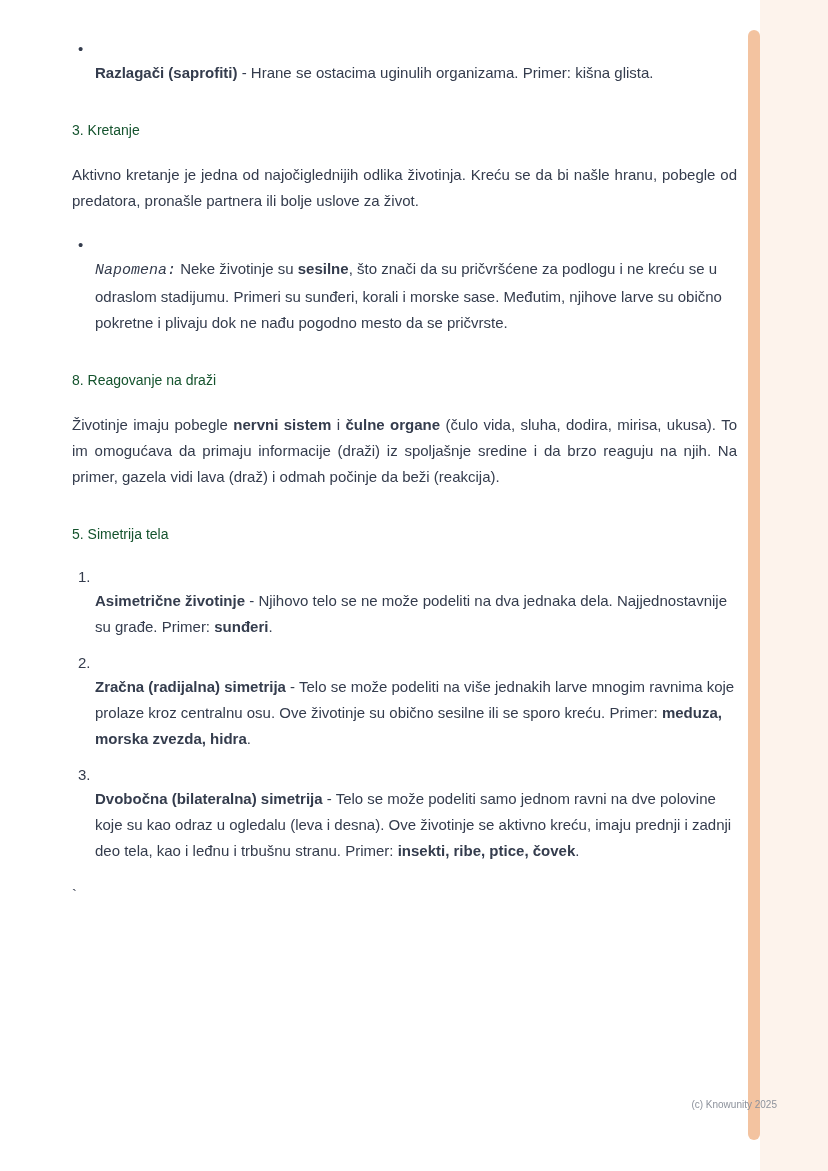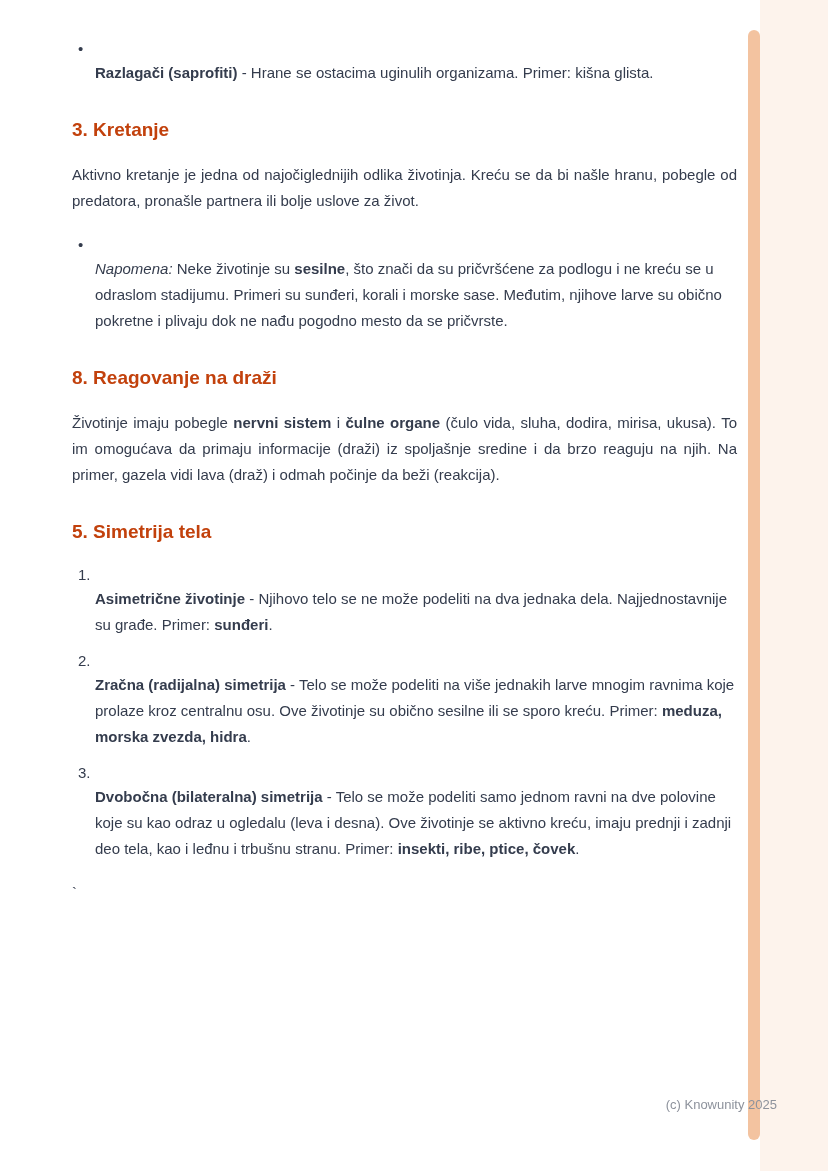--- a/index.html
+++ b/index.html
@@ -23,44 +23,44 @@
     border-radius:7px;
   }
   .content {
     position:absolute; left:72px; top:0;
     width:665px;
     padding-top:36px;
     font-size:15px;
     line-height:26px;
   }
   .heading {
-    color:#c2410c;
-    font-size:19px;
+    color:#14532d;
+    font-size:14px;
     line-height:24px;
-    font-weight:700;
+    font-weight:400;
     margin:32px 0 0 0;
   }
   .para { margin:20px 0 0 0; }
   .justify { text-align:justify; }
   .list { margin-top:18px; }
   .list.tight { margin-top:0; }
   .li { display:flex; align-items:flex-start; margin-top:10px; }
   .li:first-child { margin-top:0; }
   .marker {
     flex:none; width:23px;
     box-sizing:border-box; padding-left:6px;
   }
   .li-text { flex:1;margin-top:24px; }
   .b { font-weight:700; }
-  .i { font-style:italic; }
+  .i { font-style:italic;font-family:Liberation Mono, monospace; }
   .stray { margin:18px 0 0 0; }
   .footer {
     position:absolute;
     top:1098px; right:51px;
-    font-size:13px; line-height:14px;
+    font-size:10px; line-height:14px;
     color:#8d929c;
   }
 </style>
 </head>
 <body>
 
 <div class="page">
 
   <div class="side-panel"></div>
   <div class="accent-stripe"></div>

